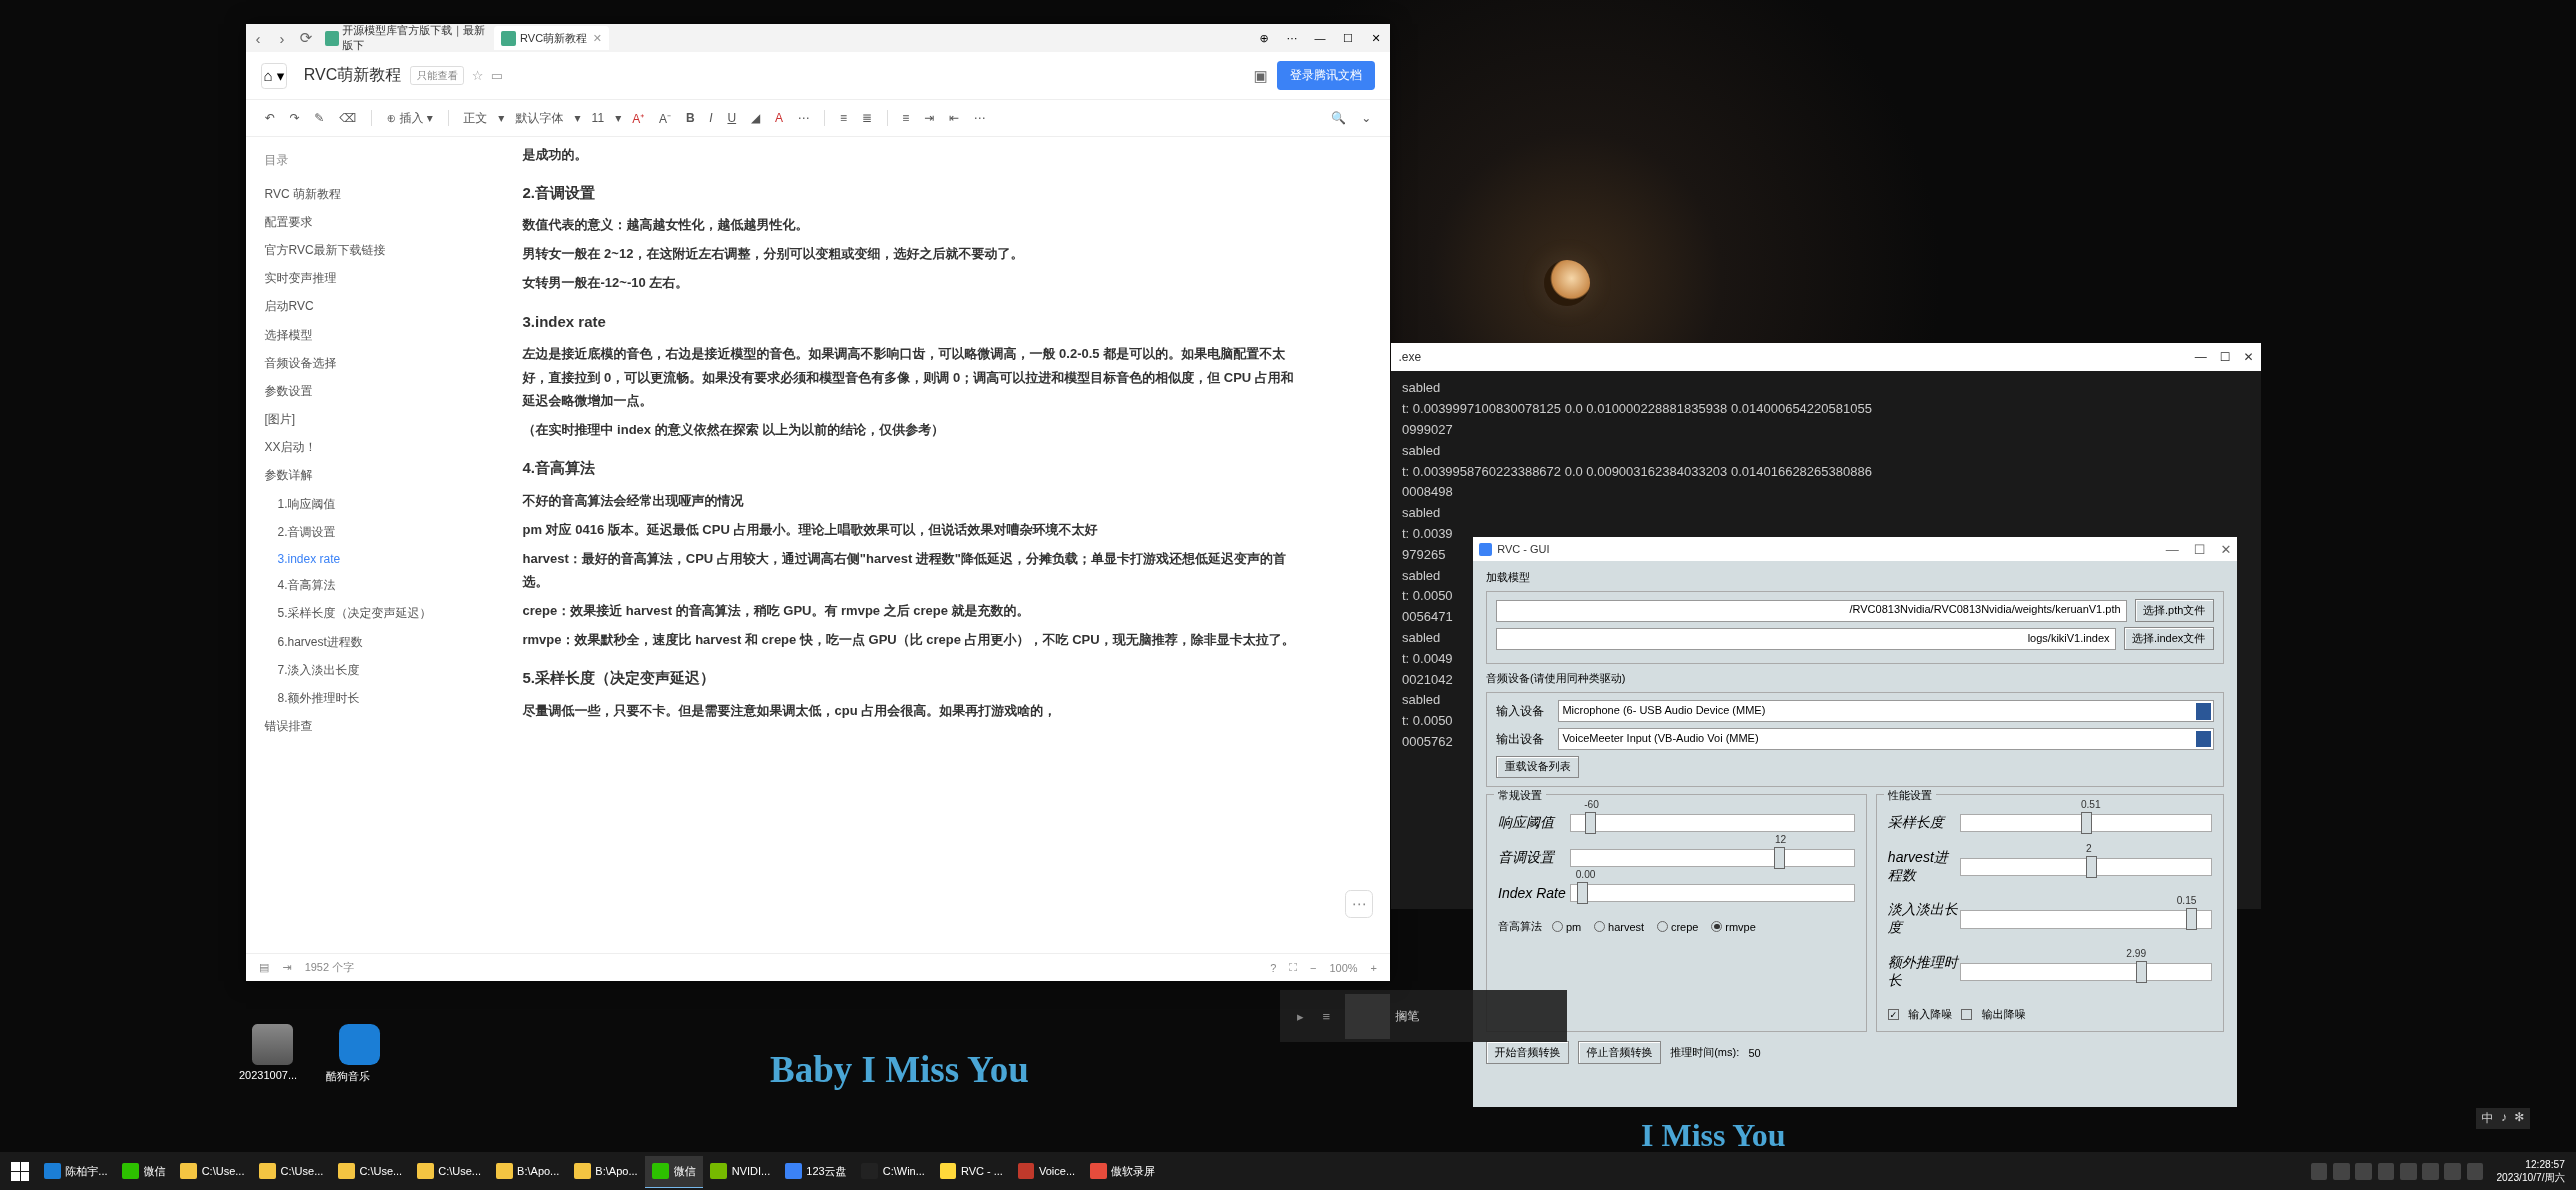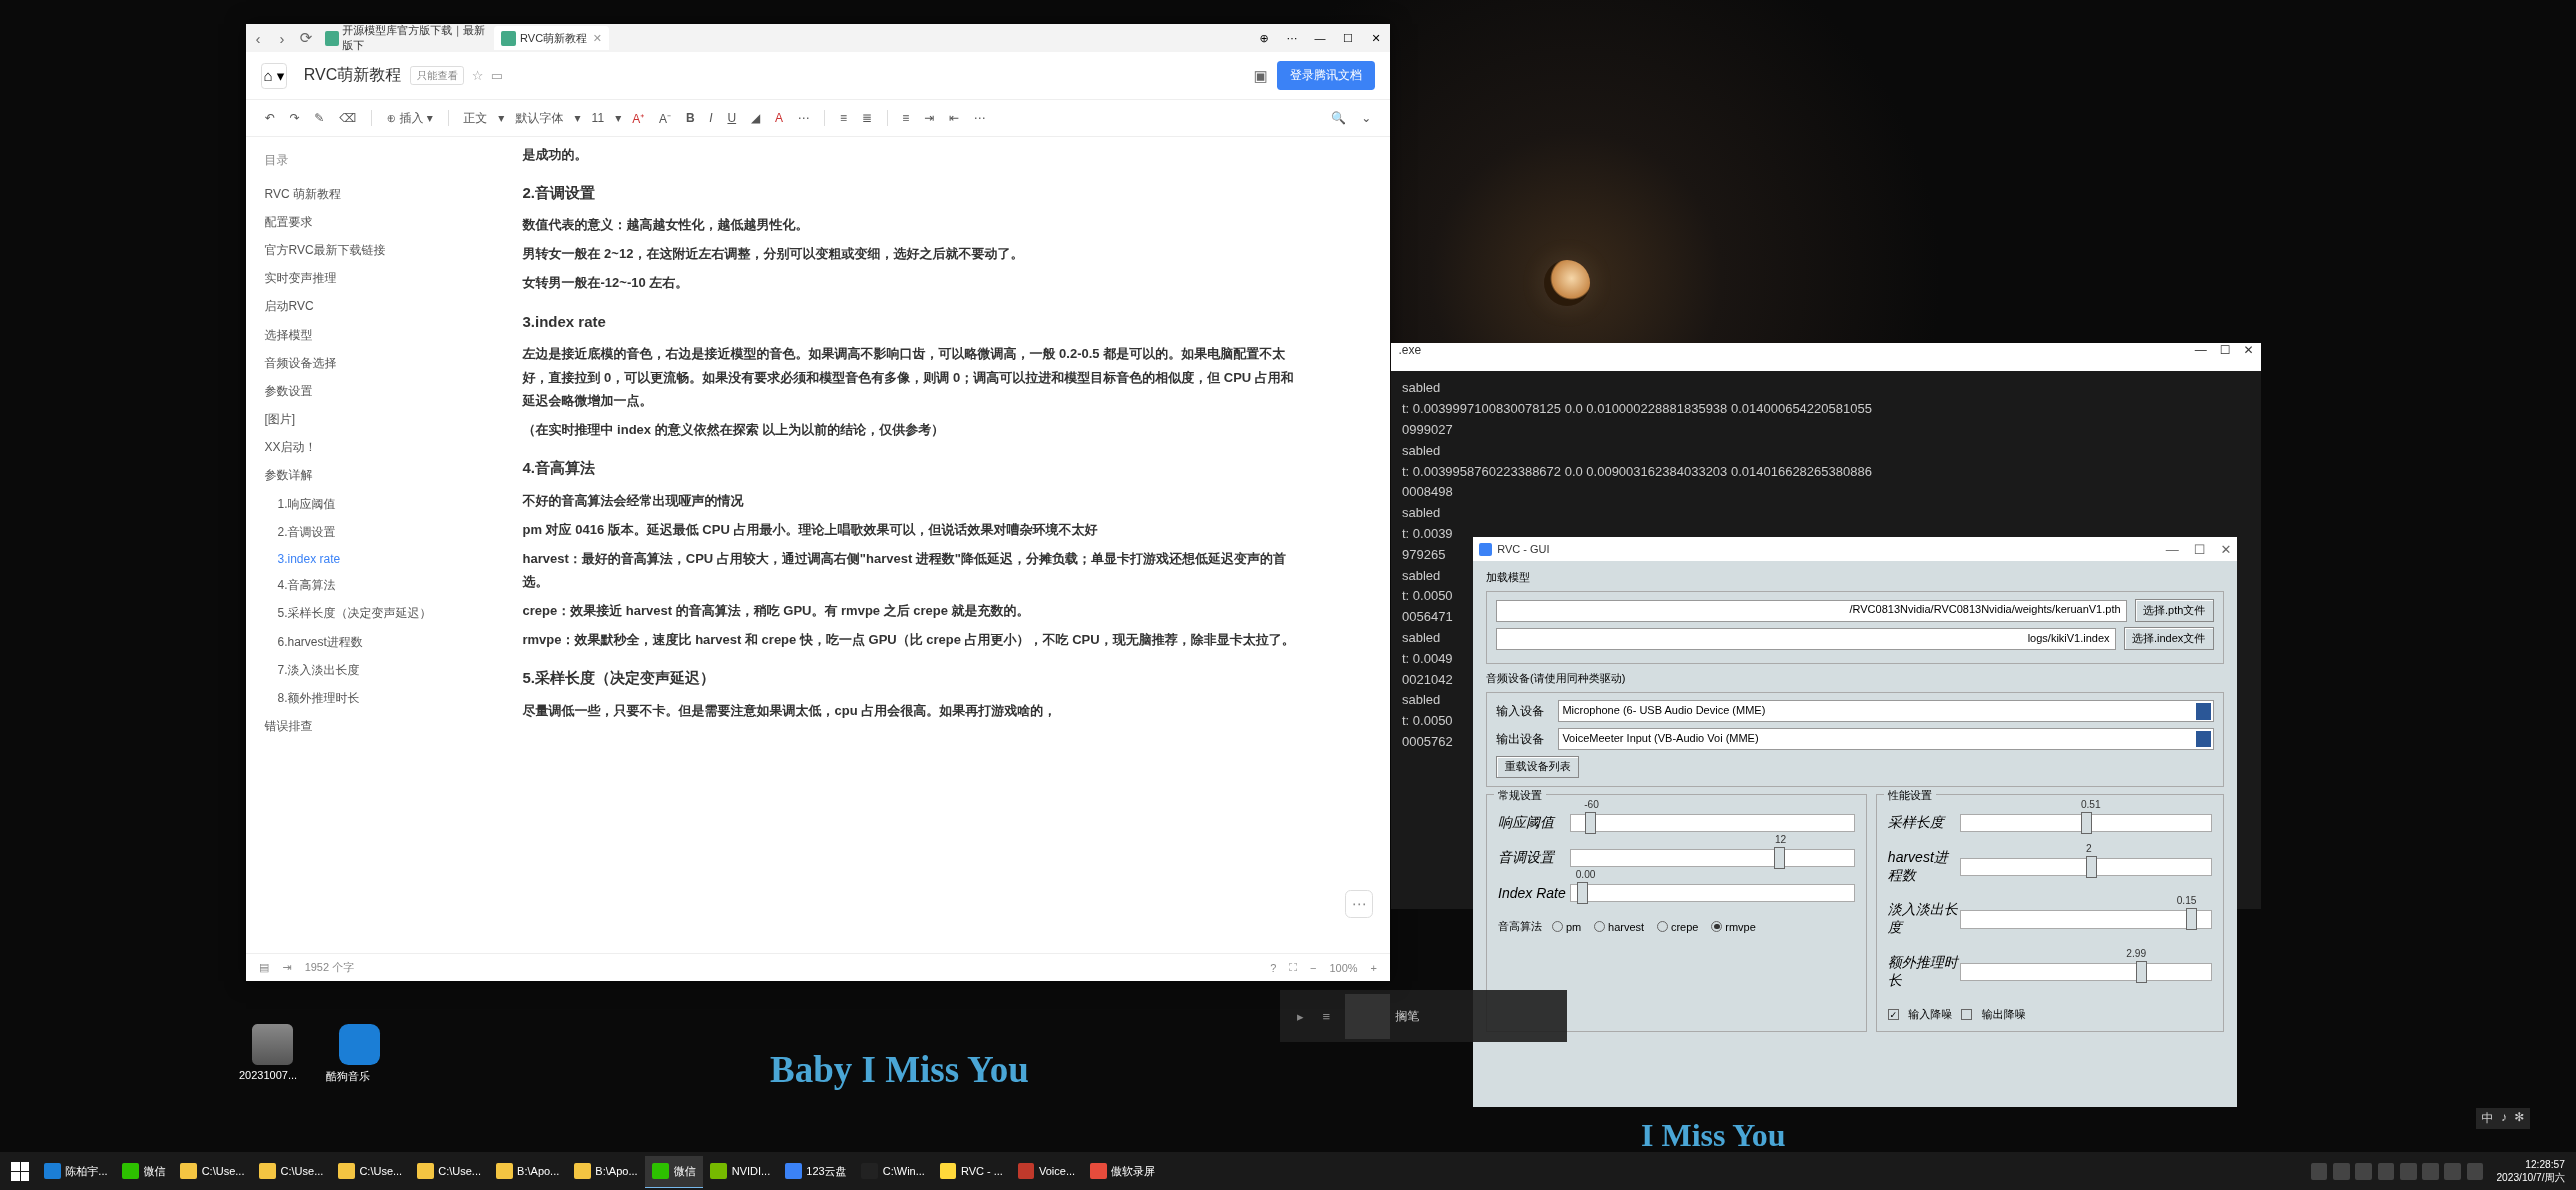--- a/index.html
+++ b/index.html
@@ -50,21 +50,21 @@
 .lyrics2 { left: 1641px; top: 1117px; font-size: 32px; color: #4aa6d6; }
 
 
 .music-widget { position: absolute; left: 1280px; top: 990px; width: 287px; height: 52px; background: rgba(30,30,30,0.9); display: flex; align-items: center; padding: 0 7.4px; }
 .player-btn { width: 18.5px; height: 18.5px; margin: 0 3.7px; color: #888; display: flex; align-items: center; justify-content: center; font-size: 13px; }
 .album-art { width: 45px; height: 45px; background: #333; margin: 0 5.6px; }
 .song-title { color: #ccc; font-size: 12px; }
 
 
 .terminal { position: absolute; left: 1391px; top: 343px; width: 870px; height: 566px; background: #1a1a1a; color: #ccc; font-family: Consolas, monospace; font-size: 13px; }
-.terminal-title { height: 28px; background: #fff; color: #333; display: flex; padding: 0 7.4px; font-size: 12px; }
+.terminal-title { height: 28px; background: #fff; color: #333; display: flex; align-items: center; padding: 0 7.4px; font-size: 12px; }
 .terminal-title-right { margin-left: auto; display: flex; gap: 13px; }
 .terminal-body { padding: 7.4px 11px; line-height: 1.6; }
 
 
 .rvc-gui { position: absolute; left: 1473px; top: 537px; width: 764px; height: 570px; background: #d4dde0; font-size: 12px; }
 .rvc-title { height: 24px; background: #fff; display: flex; align-items: center; padding: 0 5.6px; font-size: 11px; color: #333; }
 .rvc-title-icon { width: 13px; height: 13px; background: #3b82f6; border-radius: 1.9px; margin-right: 5.6px; }
 .rvc-title-right { margin-left: auto; display: flex; gap: 15px; font-size: 13px; color: #666; }
 .rvc-body { padding: 9.3px 13px; }
 .rvc-section-label { font-size: 11px; margin-bottom: 5.6px; display: inline-block; }
@@ -398,20 +398,26 @@
         </div>
         <div class="rvc-radio-row" style="margin-top:3.7px; gap:9.3px">
           <span class="rvc-check">✓</span>
             <span>输入降噪</span>
           <span class="rvc-check"></span>
             <span>输出降噪</span>
         </div>
       </div>
     </div>
 
+    <div class="rvc-bottom-row">
+      <div class="rvc-btn">开始音频转换</div>
+      <div class="rvc-btn">停止音频转换</div>
+      <span>推理时间(ms):</span>
+      <span>50</span>
+    </div>
   </div>
 </div>
 
 <div class="music-widget">
   <div class="player-btn">▸</div>
   <div class="player-btn">≡</div>
   <div class="album-art"></div>
   <div class="song-title">搁笔</div>
 </div>
 

